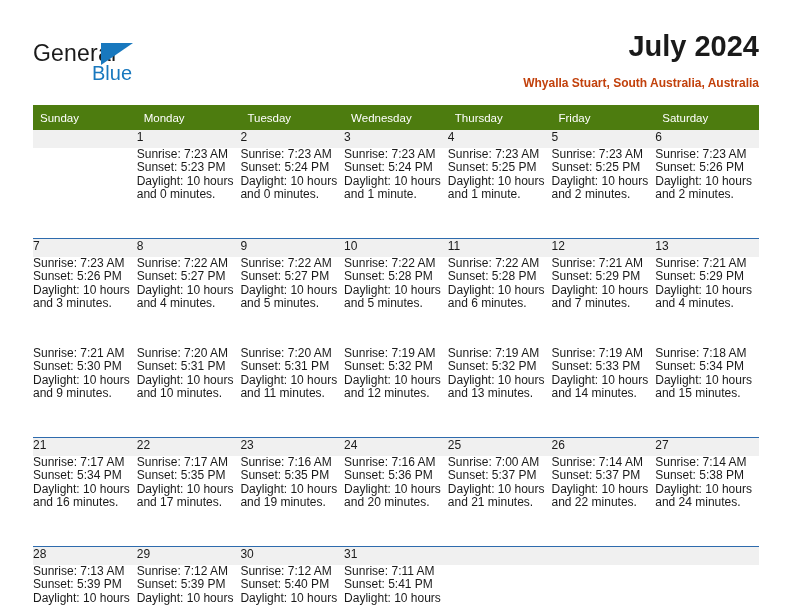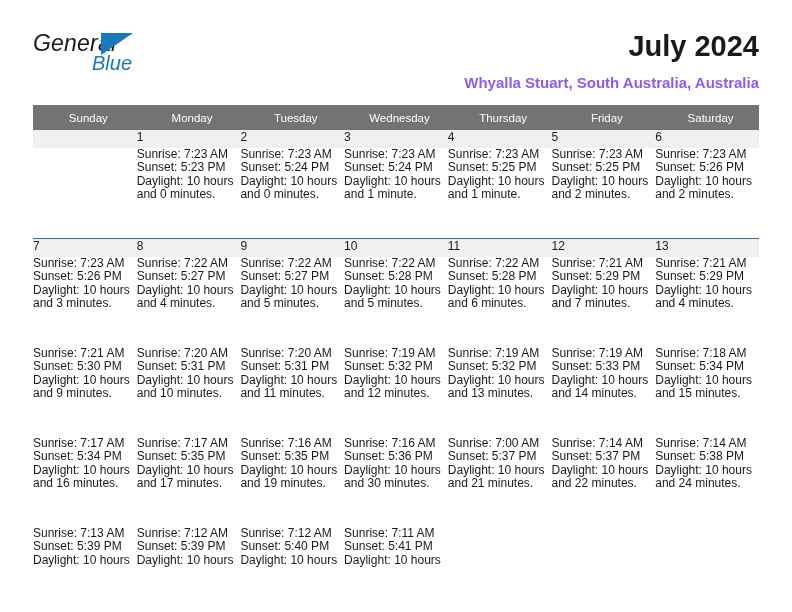--- a/index.html
+++ b/index.html
@@ -25,24 +25,23 @@
   .header {
     position: absolute;
     left: 33px;
     top: 28px;
     right: 33px;
     height: 72px;
   }
   .logo {
     position: absolute;
     left: 0;
-    top: 2px;
+    top: 12px;
     width: 200px;
     height: 58px;
-    font-style: italic;
   }
   .logo-general {
     position: absolute;
     left: 0;
     top: 0;
     font-size: 23px;
     letter-spacing: 0.2px;
     color: #1a1a1a;
     font-family: "Liberation Sans", sans-serif;
   }
@@ -71,42 +70,42 @@
     text-align: right;
     font-weight: bold;
   }
   .cal-title {
     font-size: 29px;
     color: #1a1a1a;
     line-height: 36px;
     white-space: nowrap;
   }
   .cal-subtitle {
-    font-size: 15px;
-    color: #8b5cf6;
+    font-size: 12px;
+    color: #c2410c;
     line-height: 22px;
     margin-top: 8px;
     white-space: nowrap;
   }
 
   
   .calendar {
     position: absolute;
     left: 33px;
     top: 105px;
     width: 726px;
     border-collapse: collapse;
     table-layout: fixed;
   }
   .calendar th {
-    background: #737373;
+    background: #4d7c0f;
     color: #ffffff;
     font-size: 11.5px;
     font-weight: normal;
-    text-align: center;
+    text-align: left;
     padding: 4px 0 4px 7px;
     height: 17px;
     border: none;
   }
   .calendar td {
     vertical-align: top;
     padding: 0;
     border: none;
     width: 103.7px;
   }
@@ -314,20 +313,29 @@
             <span class="info-line">Daylight: 10 hours</span>
             <span class="info-line">and 14 minutes.</span>
           </td>
           <td class="info-cell">
             <span class="info-line">Sunrise: 7:18 AM</span>
             <span class="info-line">Sunset: 5:34 PM</span>
             <span class="info-line">Daylight: 10 hours</span>
             <span class="info-line">and 15 minutes.</span>
           </td>
         </tr>
+        <tr class="daynum-row">
+          <td class="daynum-cell">21</td>
+          <td class="daynum-cell">22</td>
+          <td class="daynum-cell">23</td>
+          <td class="daynum-cell">24</td>
+          <td class="daynum-cell">25</td>
+          <td class="daynum-cell">26</td>
+          <td class="daynum-cell">27</td>
+        </tr>
         <tr class="week-row">
           <td class="info-cell">
             <span class="info-line">Sunrise: 7:17 AM</span>
             <span class="info-line">Sunset: 5:34 PM</span>
             <span class="info-line">Daylight: 10 hours</span>
             <span class="info-line">and 16 minutes.</span>
           </td>
           <td class="info-cell">
             <span class="info-line">Sunrise: 7:17 AM</span>
             <span class="info-line">Sunset: 5:35 PM</span>
@@ -337,40 +345,49 @@
           <td class="info-cell">
             <span class="info-line">Sunrise: 7:16 AM</span>
             <span class="info-line">Sunset: 5:35 PM</span>
             <span class="info-line">Daylight: 10 hours</span>
             <span class="info-line">and 19 minutes.</span>
           </td>
           <td class="info-cell">
             <span class="info-line">Sunrise: 7:16 AM</span>
             <span class="info-line">Sunset: 5:36 PM</span>
             <span class="info-line">Daylight: 10 hours</span>
-            <span class="info-line">and 30 minutes.</span>
+            <span class="info-line">and 20 minutes.</span>
           </td>
           <td class="info-cell">
             <span class="info-line">Sunrise: 7:00 AM</span>
             <span class="info-line">Sunset: 5:37 PM</span>
             <span class="info-line">Daylight: 10 hours</span>
             <span class="info-line">and 21 minutes.</span>
           </td>
           <td class="info-cell">
             <span class="info-line">Sunrise: 7:14 AM</span>
             <span class="info-line">Sunset: 5:37 PM</span>
             <span class="info-line">Daylight: 10 hours</span>
             <span class="info-line">and 22 minutes.</span>
           </td>
           <td class="info-cell">
             <span class="info-line">Sunrise: 7:14 AM</span>
             <span class="info-line">Sunset: 5:38 PM</span>
             <span class="info-line">Daylight: 10 hours</span>
             <span class="info-line">and 24 minutes.</span>
           </td>
+        </tr>
+        <tr class="daynum-row">
+          <td class="daynum-cell">28</td>
+          <td class="daynum-cell">29</td>
+          <td class="daynum-cell">30</td>
+          <td class="daynum-cell">31</td>
+          <td class="daynum-cell empty"></td>
+          <td class="daynum-cell empty"></td>
+          <td class="daynum-cell empty"></td>
         </tr>
         <tr class="week-row">
           <td class="info-cell">
             <span class="info-line">Sunrise: 7:13 AM</span>
             <span class="info-line">Sunset: 5:39 PM</span>
             <span class="info-line">Daylight: 10 hours</span>
           </td>
           <td class="info-cell">
             <span class="info-line">Sunrise: 7:12 AM</span>
             <span class="info-line">Sunset: 5:39 PM</span>

